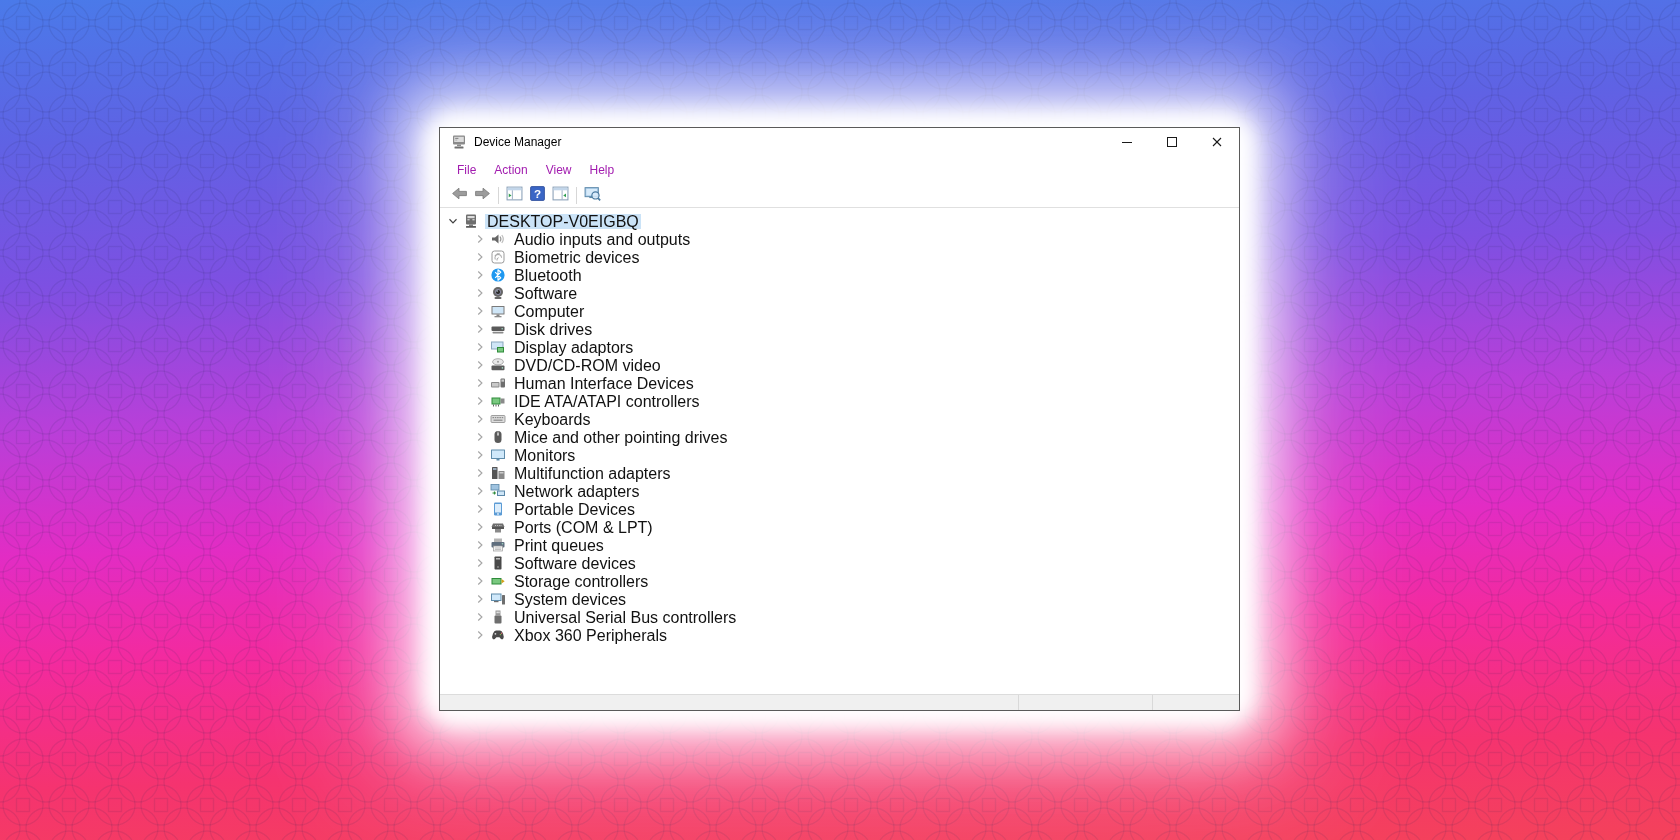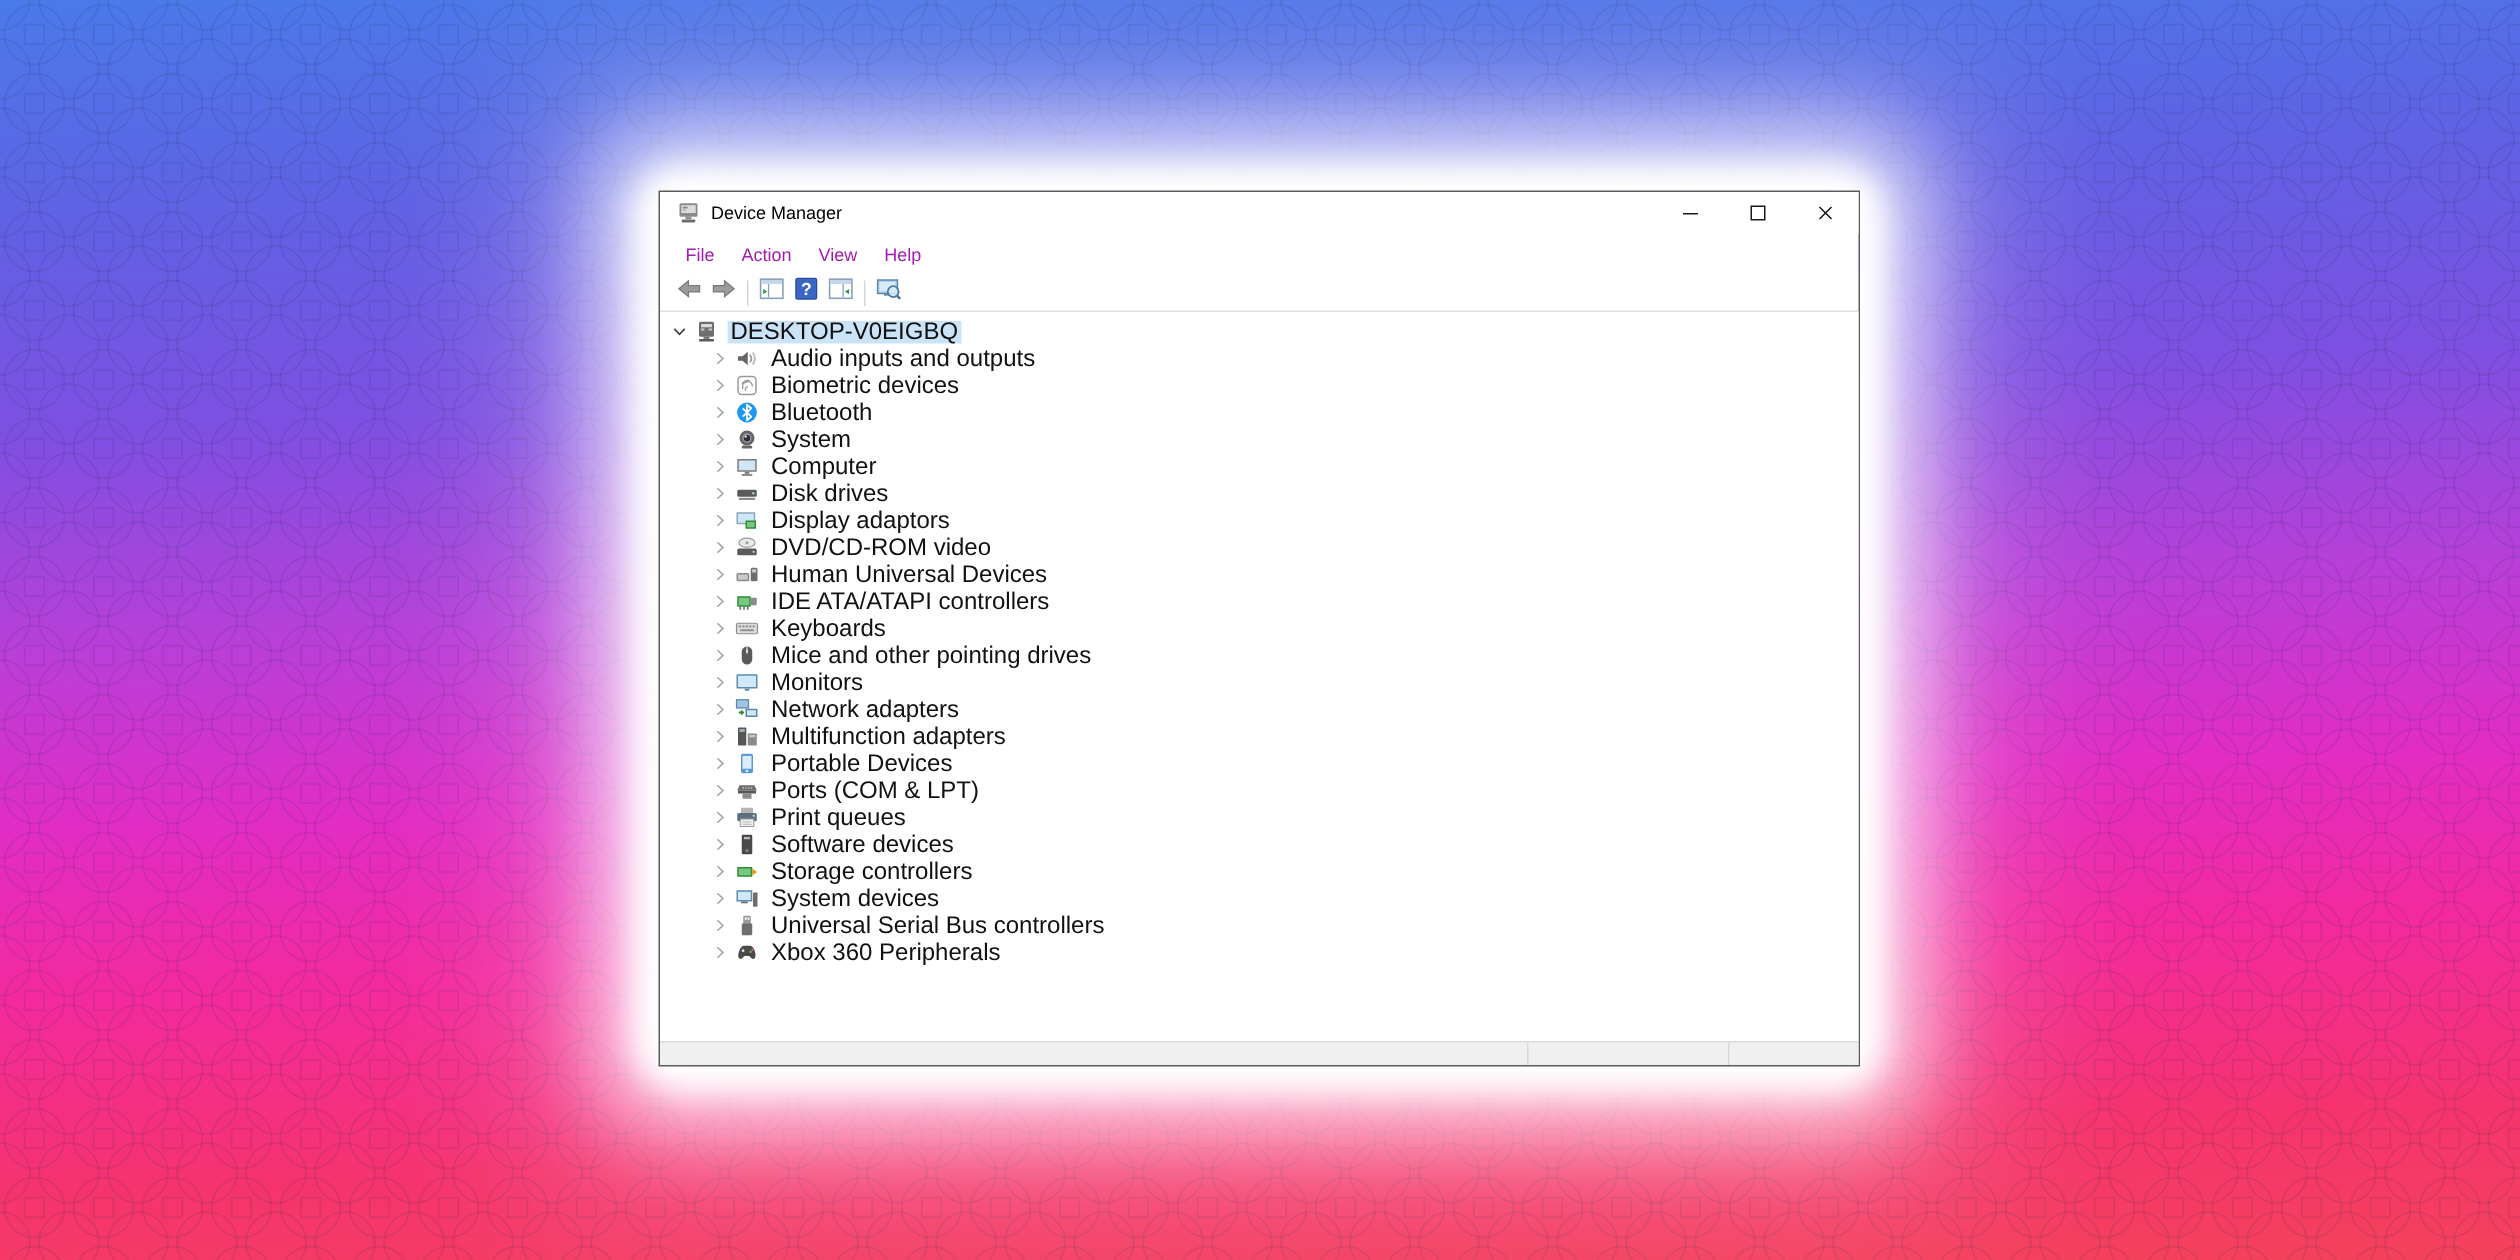--- a/index.html
+++ b/index.html
@@ -226,21 +226,21 @@
           </svg>
         </span>
         <span class="ticon">
           <svg viewBox="0 0 16 16">
             <circle cx="8" cy="7" r="5" fill="#666"></circle>
             <circle cx="8" cy="7" r="2.6" fill="#2e2e2e" stroke="#aac" stroke-width=".7"></circle>
             <circle cx="7.1" cy="6" r=".8" fill="#cde"></circle>
             <rect x="4.5" y="12" width="7" height="2" rx="1" fill="#666"></rect>
           </svg>
         </span>
-        <span class="tlabel">System</span>
+        <span class="tlabel">Software</span>
       </div>
       <div class="trow child">
         <span class="chev">
           <svg viewBox="0 0 16 16">
             <polyline points="6,4 10.2,8 6,12" fill="none" stroke="#a6a6a6" stroke-width="1.3"></polyline>
           </svg>
         </span>
         <span class="ticon">
           <svg viewBox="0 0 16 16">
             <rect x="1.5" y="3" width="13" height="8.5" rx=".5" fill="#7a7a7a"></rect>
@@ -305,21 +305,21 @@
           </svg>
         </span>
         <span class="ticon">
           <svg viewBox="0 0 16 16">
             <rect x="1" y="7" width="8.5" height="5.5" rx="1" fill="#8a8a8a"></rect>
             <rect x="2" y="8" width="6.5" height="3.5" fill="#c9c9c9"></rect>
             <rect x="10.5" y="3.5" width="4.5" height="9" rx="1" fill="#6e6e6e"></rect>
             <rect x="11.4" y="4.5" width="2.7" height="2.2" fill="#c9c9c9"></rect>
           </svg>
         </span>
-        <span class="tlabel">Human Universal Devices</span>
+        <span class="tlabel">Human Interface Devices</span>
       </div>
       <div class="trow child">
         <span class="chev">
           <svg viewBox="0 0 16 16">
             <polyline points="6,4 10.2,8 6,12" fill="none" stroke="#a6a6a6" stroke-width="1.3"></polyline>
           </svg>
         </span>
         <span class="ticon">
           <svg viewBox="0 0 16 16">
             <rect x="1.5" y="4.5" width="9" height="7" fill="#2e8b3a"></rect>
@@ -384,43 +384,43 @@
         <span class="tlabel">Monitors</span>
       </div>
       <div class="trow child">
         <span class="chev">
           <svg viewBox="0 0 16 16">
             <polyline points="6,4 10.2,8 6,12" fill="none" stroke="#a6a6a6" stroke-width="1.3"></polyline>
           </svg>
         </span>
         <span class="ticon">
           <svg viewBox="0 0 16 16">
+            <rect x="2" y="2" width="5.5" height="12" rx=".5" fill="#555"></rect>
+            <rect x="3" y="3" width="3.5" height="2" fill="#9ab"></rect>
+            <rect x="8.5" y="6" width="6" height="8" rx=".5" fill="#8a8a8a"></rect>
+            <rect x="9.5" y="7" width="4" height="1.5" fill="#ccc"></rect>
+          </svg>
+        </span>
+        <span class="tlabel">Multifunction adapters</span>
+      </div>
+      <div class="trow child">
+        <span class="chev">
+          <svg viewBox="0 0 16 16">
+            <polyline points="6,4 10.2,8 6,12" fill="none" stroke="#a6a6a6" stroke-width="1.3"></polyline>
+          </svg>
+        </span>
+        <span class="ticon">
+          <svg viewBox="0 0 16 16">
             <rect x="1" y="1.5" width="8" height="5.5" fill="#9fc3e0" stroke="#5b87a8" stroke-width=".8"></rect>
             <rect x="7" y="7.5" width="8" height="5.5" fill="#5b87a8"></rect>
             <rect x="8" y="8.5" width="6" height="3.5" fill="#cfe6f7"></rect>
             <path d="M2.5 10 h3.5 M4.5 8.5 v3" stroke="#2e8b3a" stroke-width="1.2" fill="none"></path>
           </svg>
         </span>
         <span class="tlabel">Network adapters</span>
-      </div>
-      <div class="trow child">
-        <span class="chev">
-          <svg viewBox="0 0 16 16">
-            <polyline points="6,4 10.2,8 6,12" fill="none" stroke="#a6a6a6" stroke-width="1.3"></polyline>
-          </svg>
-        </span>
-        <span class="ticon">
-          <svg viewBox="0 0 16 16">
-            <rect x="2" y="2" width="5.5" height="12" rx=".5" fill="#555"></rect>
-            <rect x="3" y="3" width="3.5" height="2" fill="#9ab"></rect>
-            <rect x="8.5" y="6" width="6" height="8" rx=".5" fill="#8a8a8a"></rect>
-            <rect x="9.5" y="7" width="4" height="1.5" fill="#ccc"></rect>
-          </svg>
-        </span>
-        <span class="tlabel">Multifunction adapters</span>
       </div>
       <div class="trow child">
         <span class="chev">
           <svg viewBox="0 0 16 16">
             <polyline points="6,4 10.2,8 6,12" fill="none" stroke="#a6a6a6" stroke-width="1.3"></polyline>
           </svg>
         </span>
         <span class="ticon">
           <svg viewBox="0 0 16 16">
             <rect x="4" y="1.5" width="8" height="13" rx="1.2" fill="#5b9bd5"></rect>

